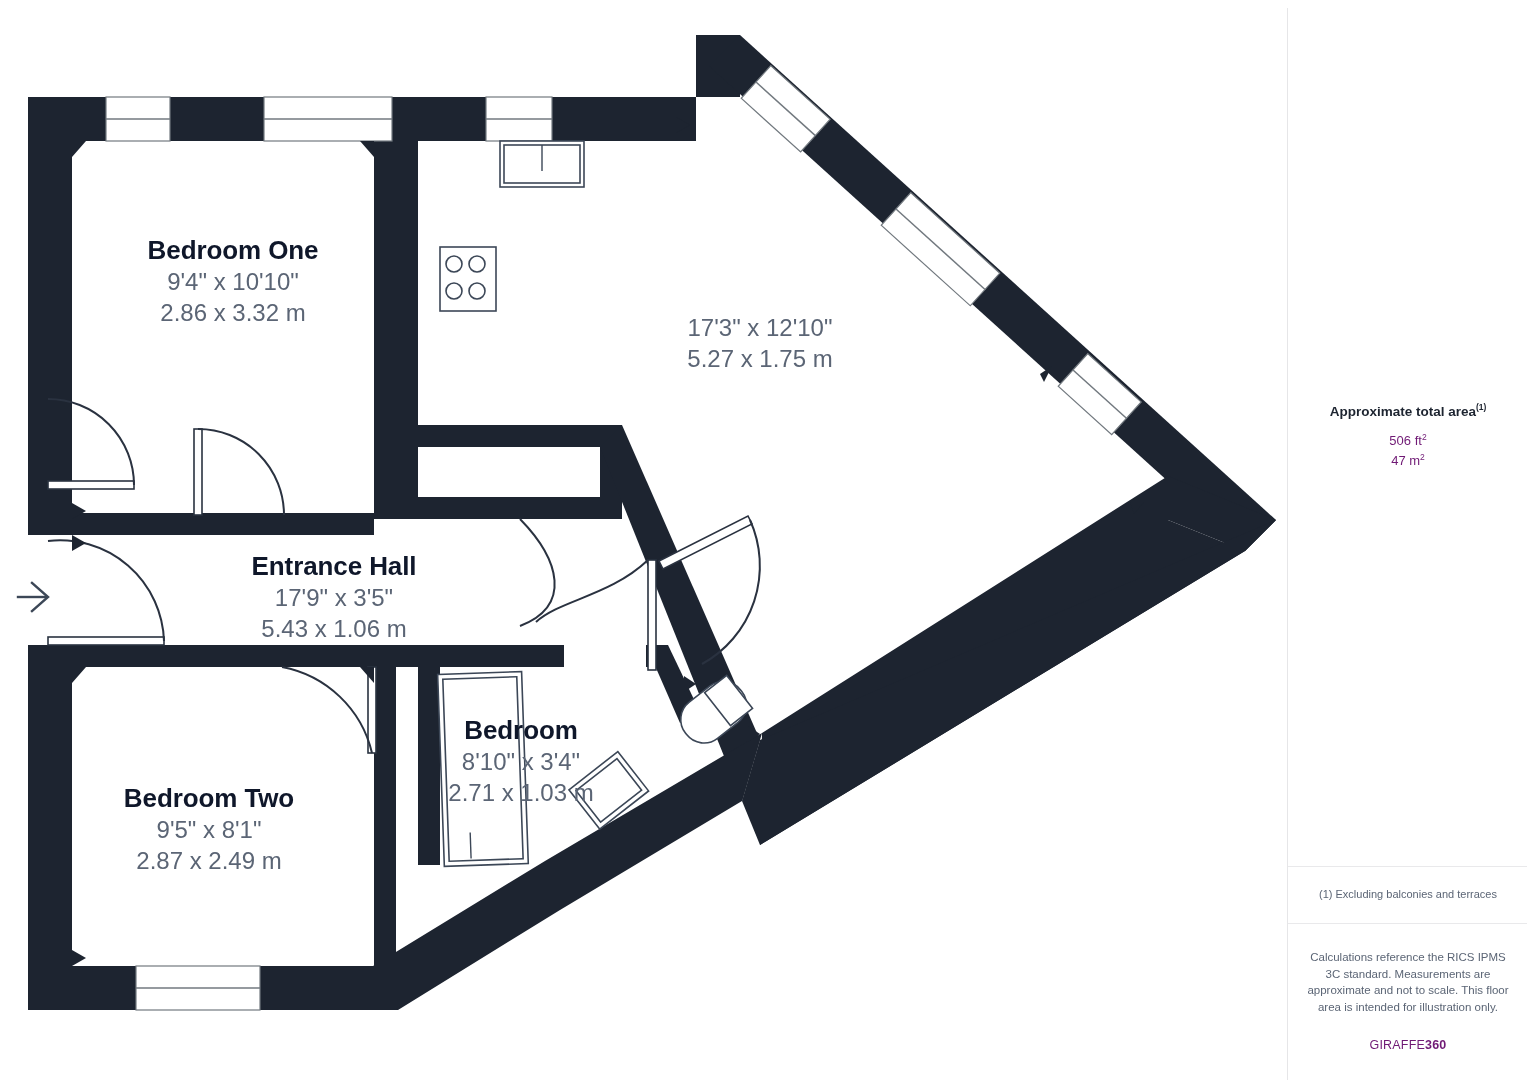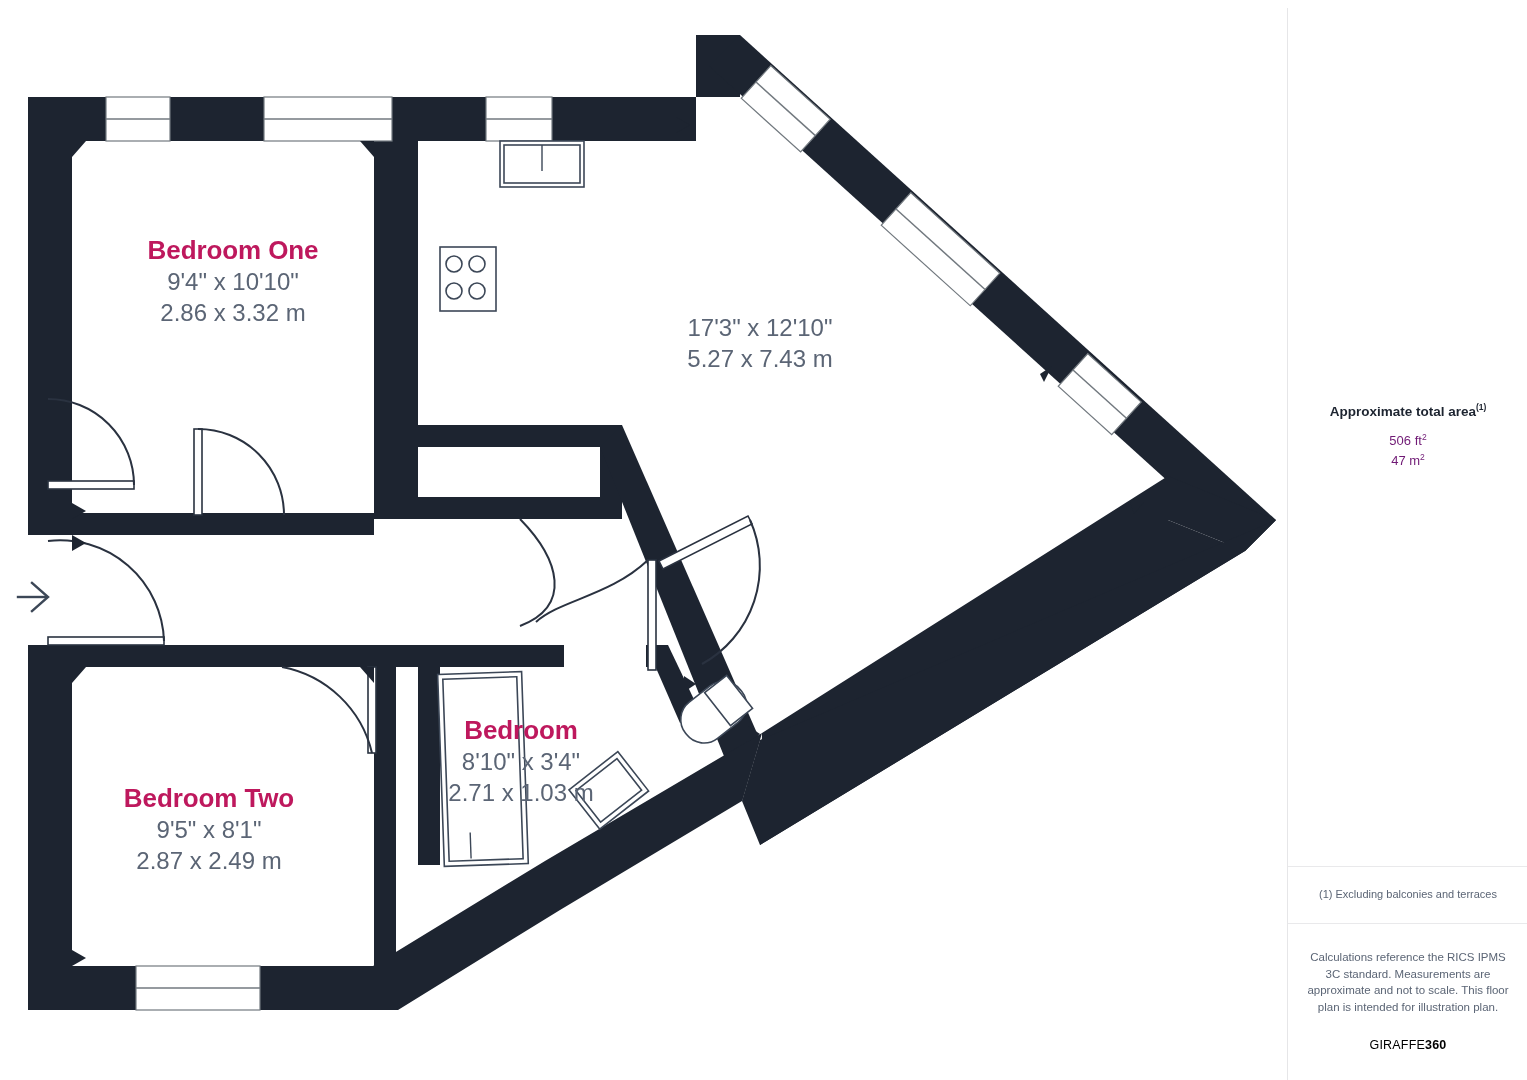--- a/index.html
+++ b/index.html
@@ -32,21 +32,21 @@
   .room-label {
     position: absolute;
     text-align: center;
     white-space: nowrap;
     transform: translate(-50%, -50%);
     pointer-events: none;
   }
   .room-name {
     font-size: 26px;
     font-weight: bold;
-    color: #be185d;
+    color: #0f172a;
     letter-spacing: -0.1px;
     line-height: 1.18;
   }
   .room-dim {
     font-size: 24px;
     font-weight: 400;
     color: #5b6575;
     line-height: 1.3;
   }
 
@@ -125,21 +125,21 @@
   }
   .disclaimer-text {
     font-size: 11.5px;
     color: #5b6575;
     line-height: 1.45;
     text-align: center;
   }
   .brand {
     margin-top: 22px;
     font-size: 12.5px;
-    color: #000000;
+    color: #701a75;
     letter-spacing: 0.2px;
   }
   .brand b { font-weight: bold; }
   .brand span.light { font-weight: 400; }
 </style>
 </head>
 <body>
 
 <div id="page">
 
@@ -356,23 +356,28 @@
     </svg>
 
     <div class="room-label" style="left:233px; top:282px;">
       <div class="room-name">Bedroom One</div>
       <div class="room-dim">9'4" x 10'10"</div>
       <div class="room-dim">2.86 x 3.32 m</div>
     </div>
 
     <div class="room-label" style="left:760px; top:343px;">
       <div class="room-dim">17'3" x 12'10"</div>
-      <div class="room-dim">5.27 x 7.43 m</div>
-    </div>
-
+      <div class="room-dim">5.27 x 1.75 m</div>
+    </div>
+
+    <div class="room-label" style="left:334px; top:598px;">
+      <div class="room-name">Entrance Hall</div>
+      <div class="room-dim">17'9" x 3'5"</div>
+      <div class="room-dim">5.43 x 1.06 m</div>
+    </div>
 
     <div class="room-label" style="left:521px; top:762px;">
       <div class="room-name">Bedroom</div>
       <div class="room-dim">8'10" x 3'4"</div>
       <div class="room-dim">2.71 x 1.03 m</div>
     </div>
 
     <div class="room-label" style="left:209px; top:830px;">
       <div class="room-name">Bedroom Two</div>
       <div class="room-dim">9'5" x 8'1"</div>
@@ -392,20 +397,20 @@
       <div class="area-val">
         <span>47 m</span><sup>2</sup>
       </div>
     </div>
 
     <div id="footnote-block" class="side-sec">
       <div class="footnote-text">(1) Excluding balconies and terraces</div>
     </div>
 
     <div id="disclaimer-block" class="side-sec">
-      <div class="disclaimer-text">Calculations reference the RICS IPMS 3C standard. Measurements are approximate and not to scale. This floor plan is intended for illustration plan.</div>
+      <div class="disclaimer-text">Calculations reference the RICS IPMS 3C standard. Measurements are approximate and not to scale. This floor area is intended for illustration only.</div>
       <div class="brand">
         <span class="light">GIRAFFE</span><b>360</b>
       </div>
     </div>
   </div>
 
 </div>
 
 </body></html>

